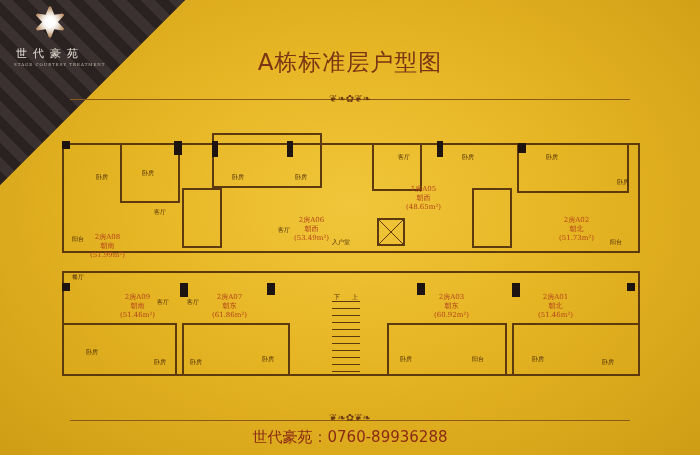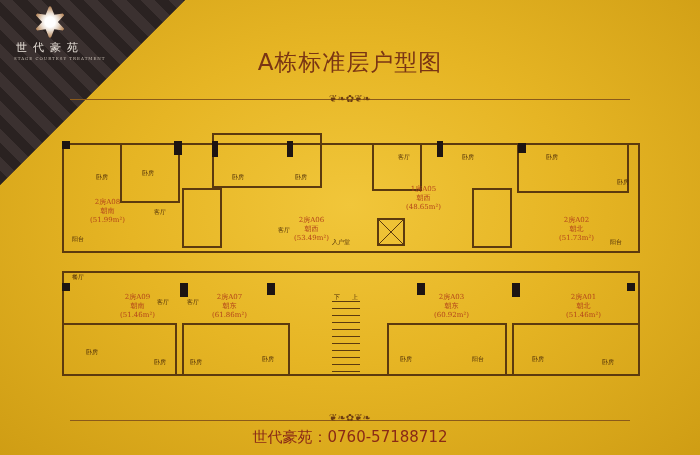--- a/index.html
+++ b/index.html
@@ -8,21 +8,21 @@
     font-family:"DejaVu Serif", serif;}
   .corner{position:absolute;left:0;top:0;width:0;height:0;
     border-top:185px solid #2a2221;border-right:185px solid transparent;}
   .stripes{position:absolute;left:0;top:0;width:185px;height:185px;
     clip-path:polygon(0 0,100% 0,0 100%);
     background:repeating-linear-gradient(45deg,#2a2221 0 10px,#3b3130 10px 20px);}
   .logo{position:absolute;left:14px;top:4px;width:72px;text-align:center;}
   .gem{width:36px;height:36px;margin:0 auto;position:relative;}
   .gem .star{position:absolute;inset:0;background:radial-gradient(circle,#fff 0 20%,#e8dcd0 35%,#b98a5e 60%,transparent 62%);
     clip-path:polygon(50% 0,62% 30%,95% 25%,72% 50%,95% 75%,62% 70%,50% 100%,38% 70%,5% 75%,28% 50%,5% 25%,38% 30%);}
-  .brand{color:#e9e2da;font-size:11px;letter-spacing:6px;white-space:nowrap;}
+  .brand{color:#e9e2da;font-size:11px;letter-spacing:6px;margin-top:6px;white-space:nowrap;}
   .brand-en{color:#c9bfb5;font-size:4px;letter-spacing:1px;white-space:nowrap;margin-top:1px;}
   .title{position:absolute;left:0;right:0;top:47px;text-align:center;color:#7a3514;font-family:"DejaVu Sans",sans-serif;font-size:23px;letter-spacing:1px;}
   .divider{position:absolute;left:70px;right:70px;height:1px;background:#8a5a1a;}
   .orn{position:absolute;left:310px;width:80px;height:10px;text-align:center;color:#6b3c12;font-size:10px;line-height:10px;}
   .plan{position:absolute;left:62px;top:133px;width:578px;height:262px;}
   .wall{position:absolute;border:2px solid #5c3a0e;box-sizing:border-box;}
   .pillar{position:absolute;background:#1d1412;}
   .lbl{position:absolute;font-size:6px;color:#4a2a08;white-space:nowrap;}
   .unit{position:absolute;color:#b4451b;font-size:7px;line-height:9px;text-align:center;white-space:nowrap;}
   .footer{position:absolute;left:0;right:0;top:428px;text-align:center;color:#8a2a16;font-family:"DejaVu Sans",sans-serif;font-size:15px;}
@@ -99,21 +99,21 @@
   <span class="lbl" style="left:92px;top:225px">卧房</span>
   <span class="lbl" style="left:128px;top:225px">卧房</span>
   <span class="lbl" style="left:200px;top:222px">卧房</span>
   <span class="lbl" style="left:272px;top:160px">下</span>
   <span class="lbl" style="left:290px;top:160px">上</span>
   <span class="lbl" style="left:338px;top:222px">卧房</span>
   <span class="lbl" style="left:410px;top:222px">阳台</span>
   <span class="lbl" style="left:470px;top:222px">卧房</span>
   <span class="lbl" style="left:540px;top:225px">卧房</span>
 
-  <div class="unit" style="left:28px;top:65px">
+  <div class="unit" style="left:28px;top:100px">
     <div>2房A08</div>
     <div>朝南</div>
     <div>(51.99m²)</div>
   </div>
   <div class="unit" style="left:232px;top:83px">
     <div>2房A06</div>
     <div>朝西</div>
     <div>(53.49m²)</div>
   </div>
   <div class="unit" style="left:344px;top:52px">
@@ -134,24 +134,24 @@
   <div class="unit" style="left:150px;top:160px">
     <div>2房A07</div>
     <div>朝东</div>
     <div>(61.86m²)</div>
   </div>
   <div class="unit" style="left:372px;top:160px">
     <div>2房A03</div>
     <div>朝东</div>
     <div>(60.92m²)</div>
   </div>
-  <div class="unit" style="left:504px;top:160px">
+  <div class="unit" style="left:476px;top:160px">
     <div>2房A01</div>
     <div>朝北</div>
     <div>(51.46m²)</div>
   </div>
 </div>
 
 <div class="divider" style="top:420px"></div>
 <div class="orn" style="top:413px">❦❧✿❦❧</div>
 <div class="footer">
-  <span>世代豪苑：</span><span>0760-57188712</span>
+  <span>世代豪苑：</span><span>0760-89936288</span>
 </div>
 
 </body></html>

